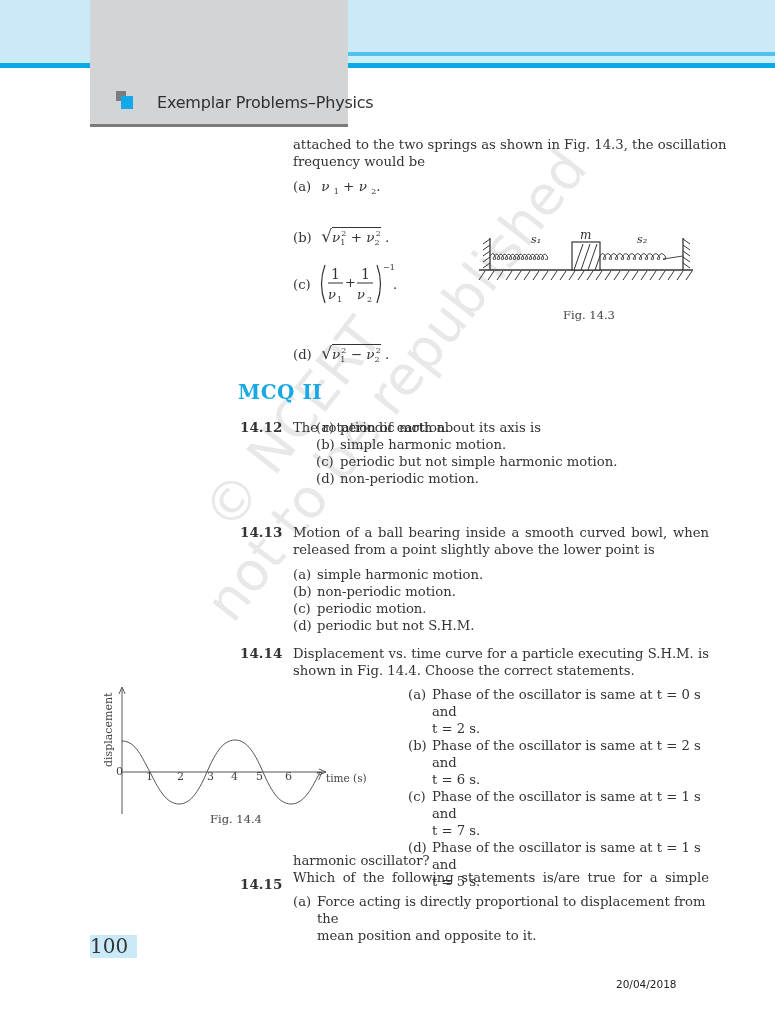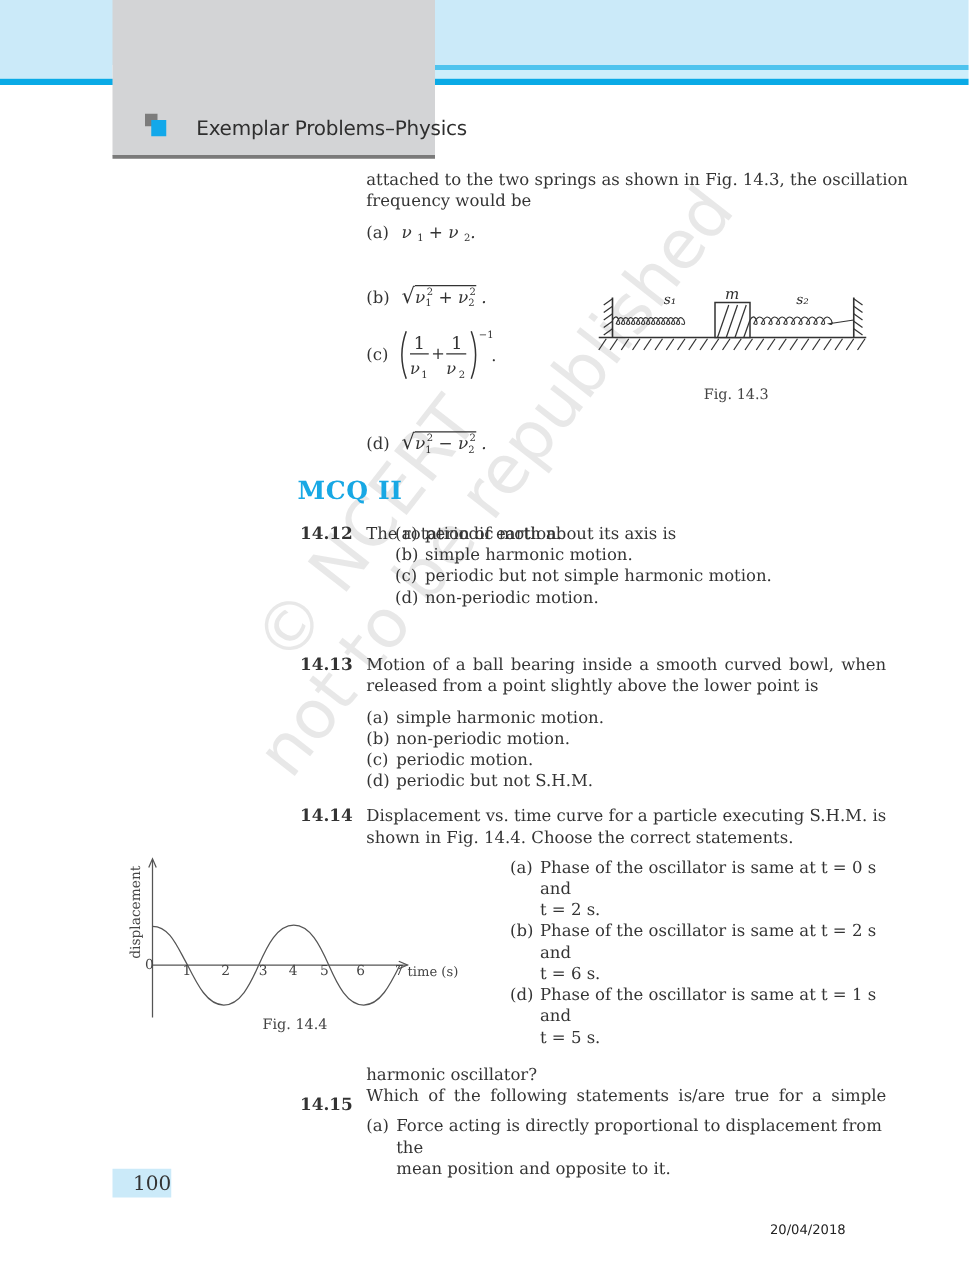--- a/index.html
+++ b/index.html
@@ -24,21 +24,21 @@
   .mcq { left:238px; top:380px; font-family:"DejaVu Serif", serif; font-weight:bold; font-size:20px; color:#18a8e4; letter-spacing:0.5px; }
 
   .math { font-style:italic; font-size:13.5px; }
   .sub { font-size:8px; font-style:normal; vertical-align:-3px; }
   .sup { font-size:8px; font-style:normal; vertical-align:6px; }
   .sqrt-bar { border-top:1px solid #333; padding-top:1px; }
 
   .watermark { left:150px; top:560px; transform:rotate(-52deg); transform-origin:left top; font-family:"DejaVu Sans", sans-serif;
                color:rgba(190,190,190,0.35); font-size:54px; line-height:58px; white-space:nowrap; pointer-events:none; }
 
-  .page-num { left:90px; top:935px; width:47px; height:23px; background:#cbeaf9; font-size:16px; color:#333; text-align:right; line-height:23px; }
+  .page-num { left:90px; top:935px; width:47px; height:23px; background:#cbeaf9; font-size:20px; color:#333; text-align:left; line-height:23px; }
   .date { left:616px; top:978px; font-family:"DejaVu Sans", sans-serif; font-size:10.5px; color:#222; }
   .fig-cap { font-size:11.5px; color:#444; }
 </style>
 </head>
 <body>
 
 <div class="abs hdr-band"></div>
 <div class="abs hdr-left-light"></div>
 <div class="abs hdr-stripe1"></div>
 <div class="abs hdr-stripe1b"></div>
@@ -204,20 +204,21 @@
 <div class="abs" style="left:231px; top:770px; font-size:11px; color:#444;">4</div>
 <div class="abs" style="left:256px; top:770px; font-size:11px; color:#444;">5</div>
 <div class="abs" style="left:285px; top:770px; font-size:11px; color:#444;">6</div>
 <div class="abs" style="left:316px; top:770px; font-size:11px; color:#444;">7</div>
 <div class="abs" style="left:326px; top:772px; font-size:10.5px; color:#444;">time (s)</div>
 <div class="abs fig-cap" style="left:210px; top:812px;">Fig. 14.4</div>
 
 <div class="abs txt" style="left:408px; top:686px; width:302px;">
   <div style="padding-left:24px; text-indent:-24px;"><span class="opt-label" style="text-indent:0">(a)</span><span>Phase of the oscillator is same at t = 0 s and</span><br><span>t = 2 s.</span></div>
   <div style="padding-left:24px; text-indent:-24px;"><span class="opt-label" style="text-indent:0">(b)</span><span>Phase of the oscillator is same at t = 2 s and</span><br><span>t = 6 s.</span></div>
+  <div style="padding-left:24px; text-indent:-24px;"><span class="opt-label" style="text-indent:0">(c)</span><span>Phase of the oscillator is same at t = 1 s and</span><br><span>t = 7 s.</span></div>
   <div style="padding-left:24px; text-indent:-24px;"><span class="opt-label" style="text-indent:0">(d)</span><span>Phase of the oscillator is same at t = 1 s and</span><br><span>t = 5 s.</span></div>
 </div>
 
 <div class="abs qnum" style="left:240px; top:852px;margin-top:24px;">14.15</div>
 <div class="abs txt" style="left:293px; top:852px; width:416px;">
   <div>harmonic oscillator?</div>
   <div style="text-align:justify; text-align-last:justify;">Which of the following statements is/are true for a simple</div>
 </div>
 <div class="abs txt" style="left:293px; top:893px; width:416px;">
   <div style="padding-left:24px; text-indent:-24px;"><span class="opt-label" style="text-indent:0">(a)</span><span>Force acting is directly proportional to displacement from the</span><br><span>mean position and opposite to it.</span></div>

